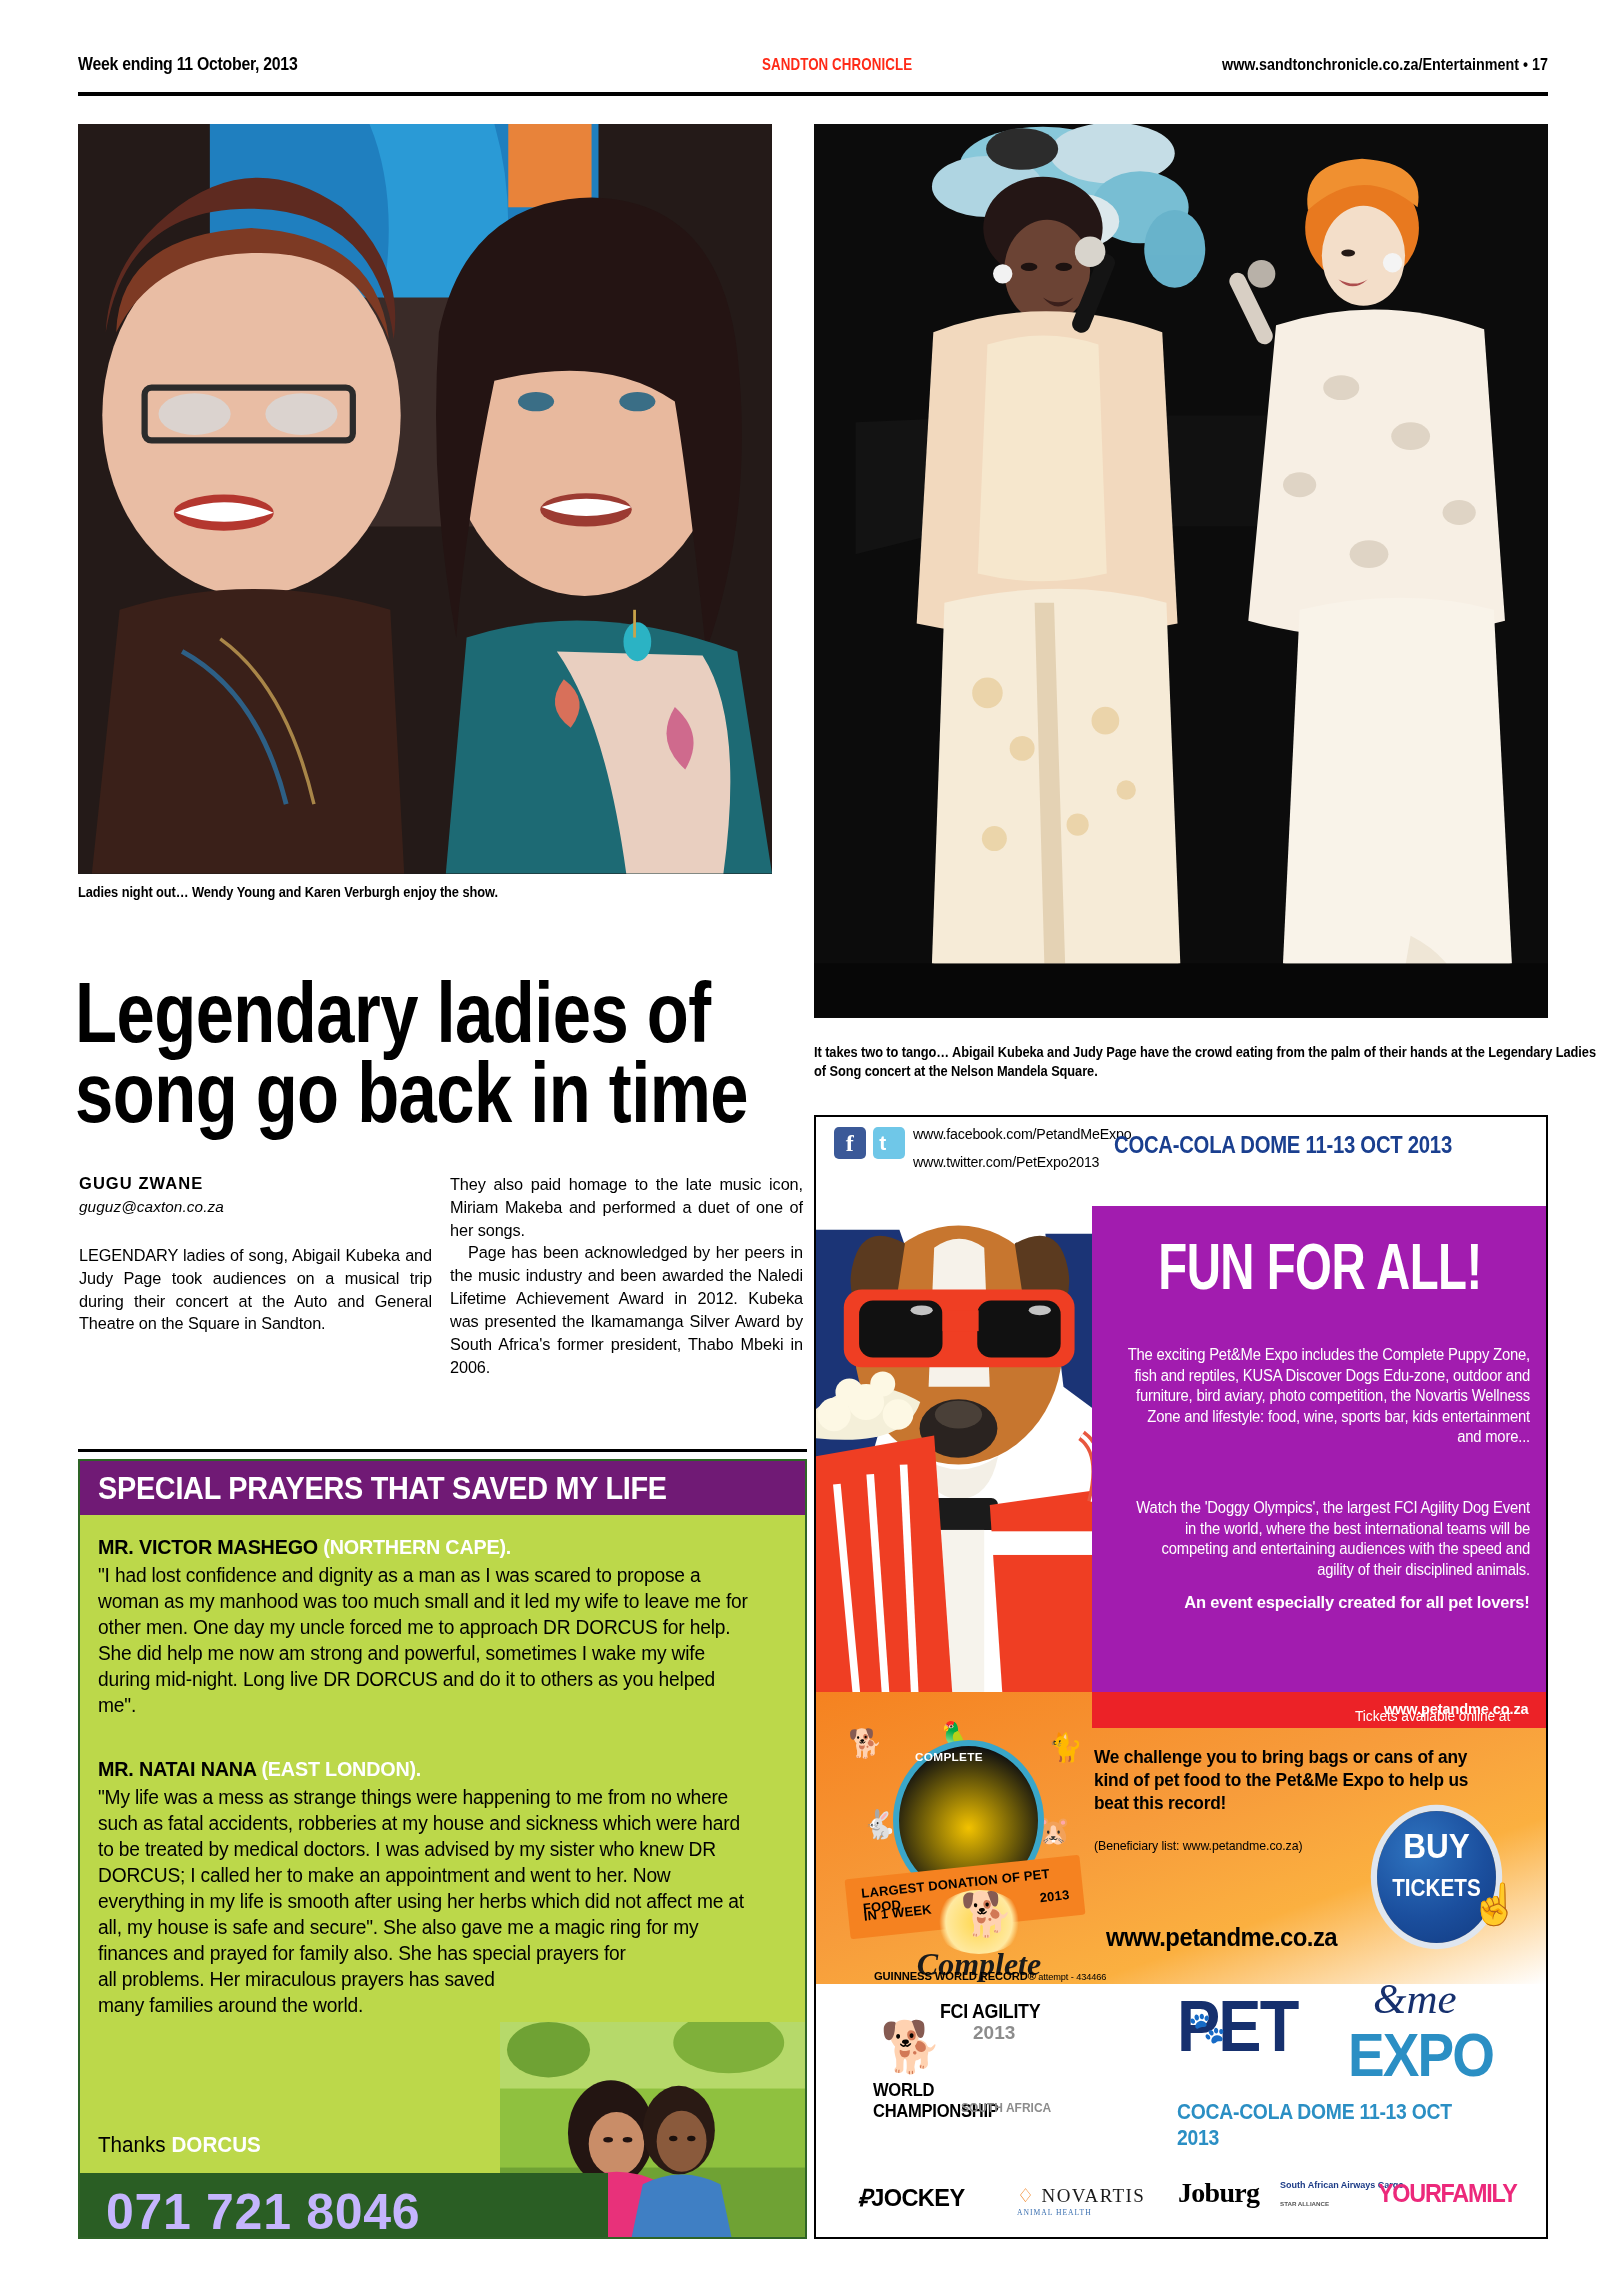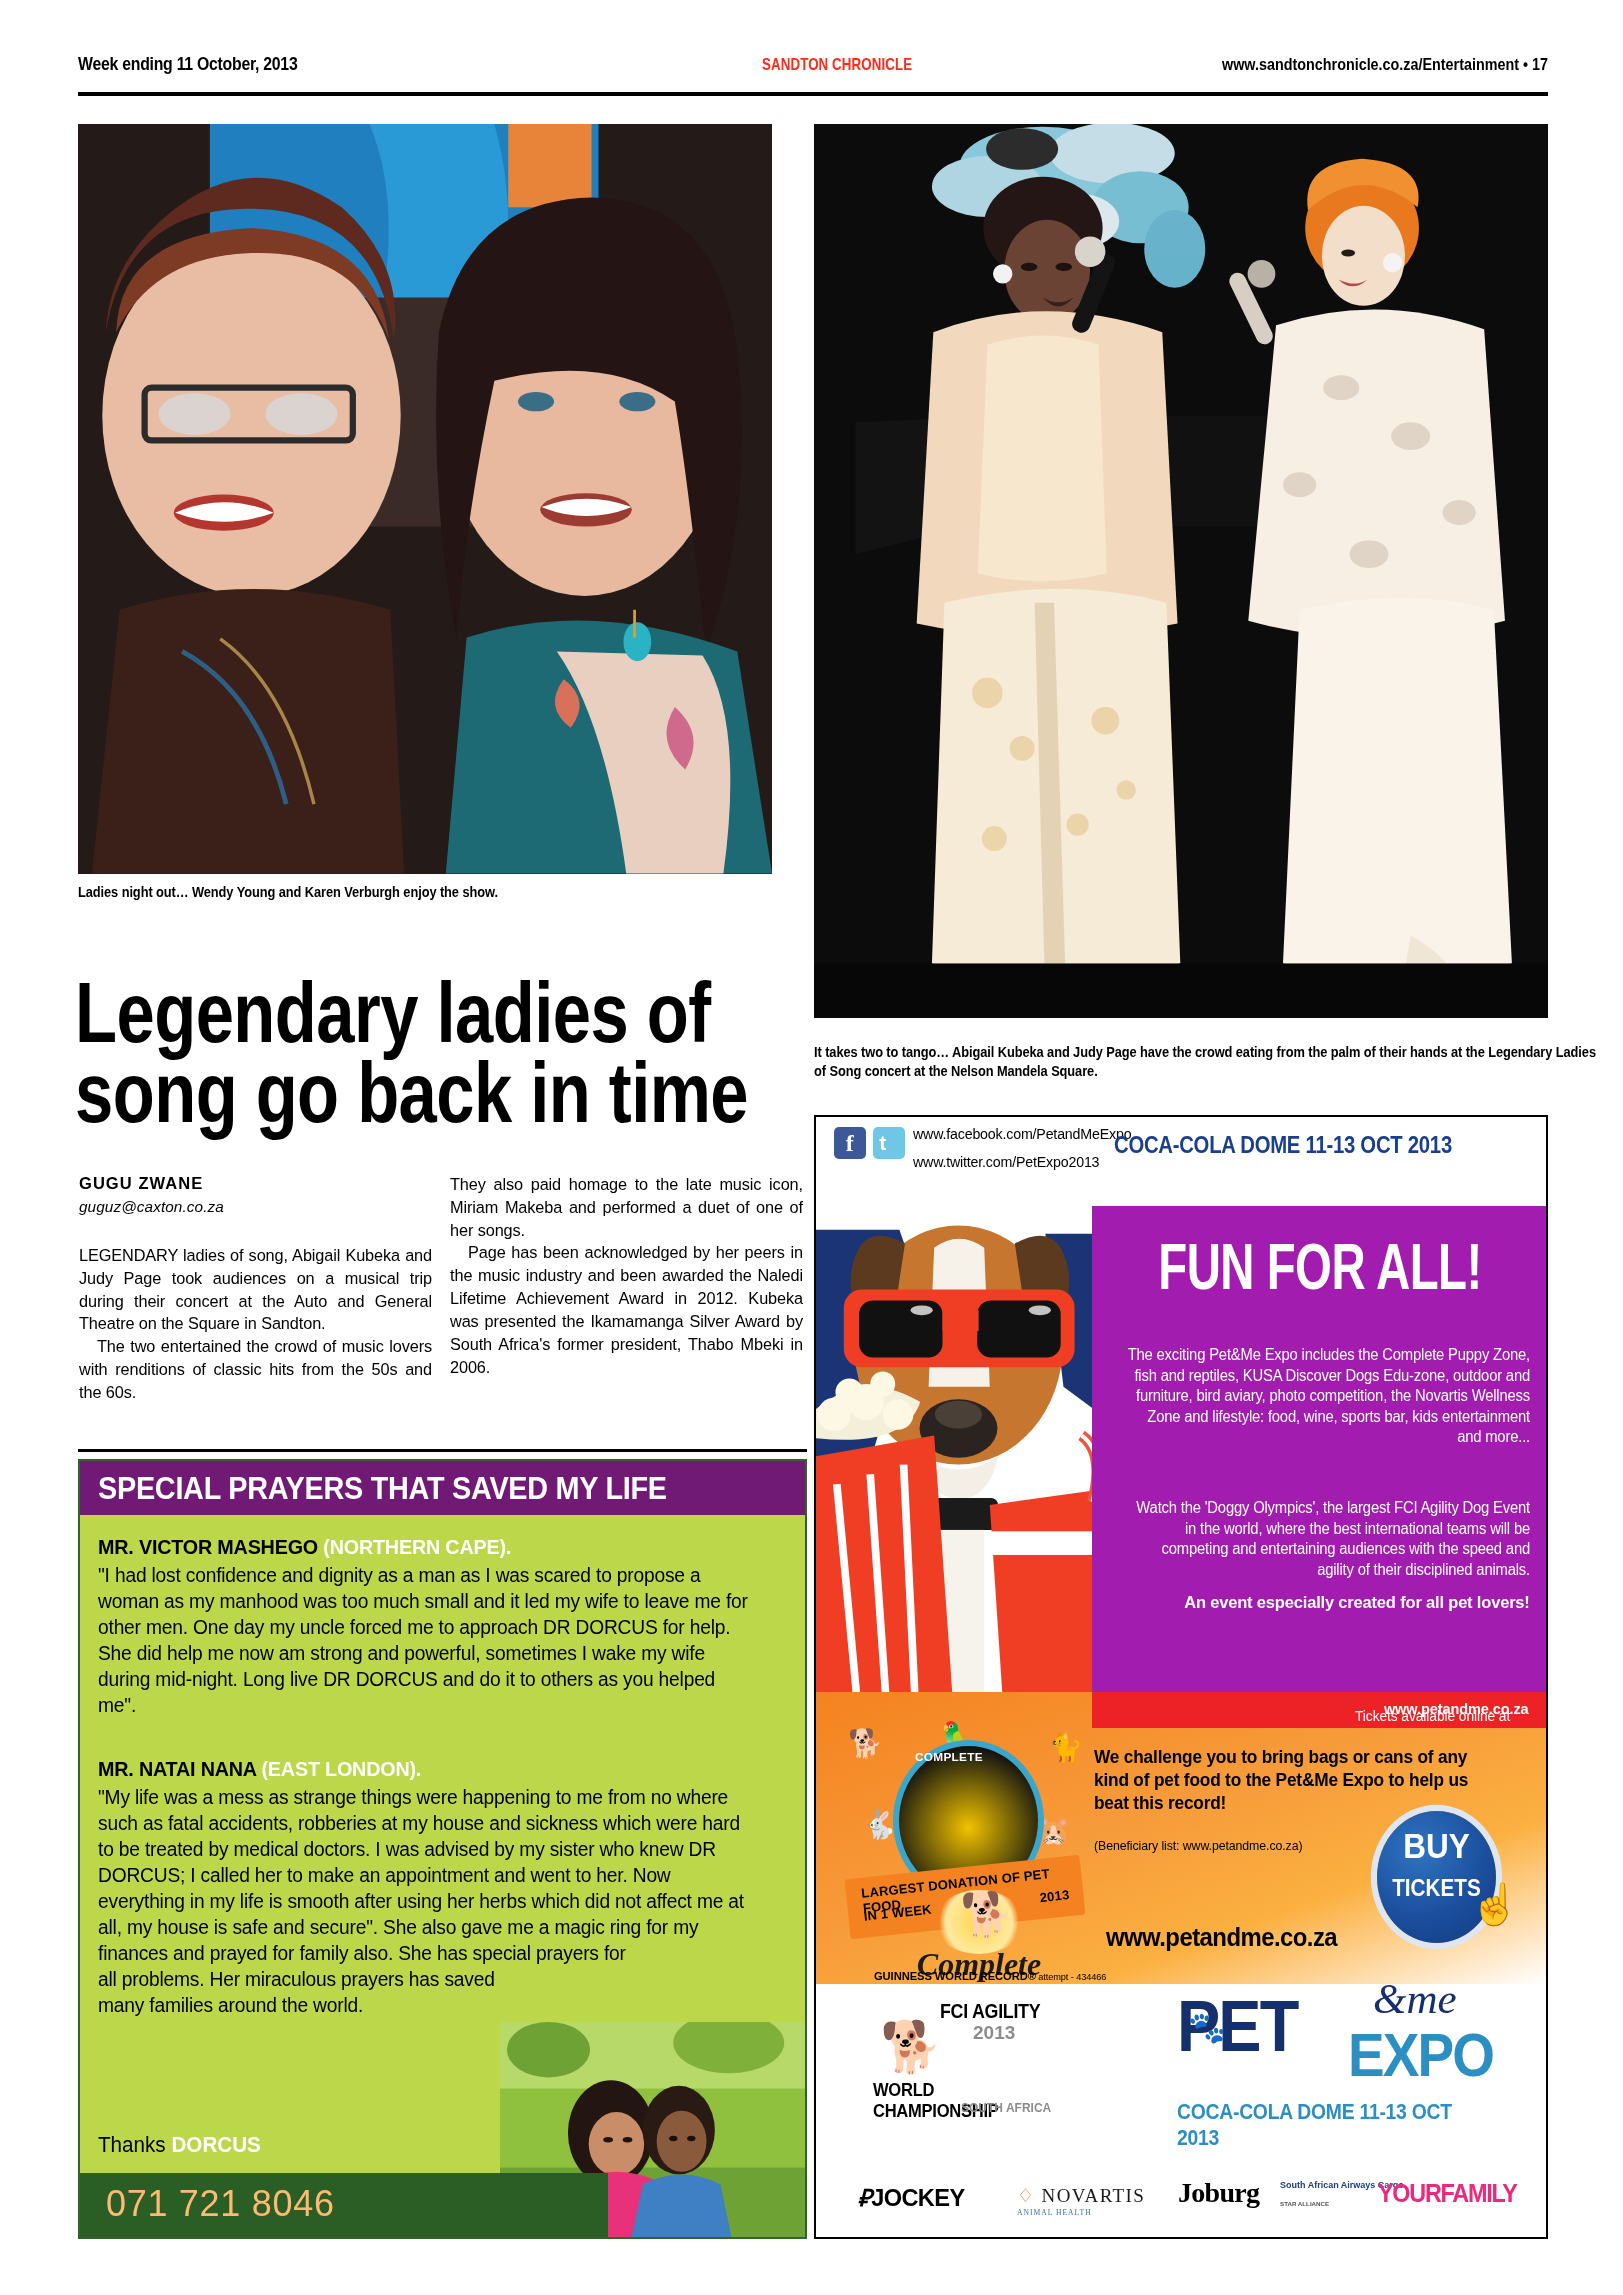--- a/index.html
+++ b/index.html
@@ -60,21 +60,21 @@
           font-family:"Liberation Sans Narrow","Liberation Sans",sans-serif;transform:scaleX(0.96);transform-origin:left top;}
   #t1-head{left:18px;top:74px;width:694px;}
   #t1-body{left:18px;top:101px;width:684px;}
   #t2-head{left:18px;top:296px;width:694px;}
   #t2-body{left:18px;top:323px;width:684px;}
   #t2-body .narrow{display:block;width:430px;}
   #thanks{position:absolute;left:18px;top:672px;font-size:21.5px;
           font-family:"Liberation Sans Narrow","Liberation Sans",sans-serif;transform:scaleX(0.96);transform-origin:left top;}
   #thanks b{color:#fff;font-weight:bold;}
   #dorcus-phonebar{position:absolute;left:0;bottom:0;width:528px;height:64px;background:#2a5e24;}
-  #dorcus-phonebar span{position:absolute;left:26px;top:9.7px;color:#fdba74;font-weight:normal;font-size:36px;letter-spacing:0.7px;}
+  #dorcus-phonebar span{position:absolute;left:26px;top:9.7px;color:#c4b5fd;font-weight:bold;font-size:50px;letter-spacing:0.7px;}
   #dorcus-photo{position:absolute;right:0;bottom:0;width:305px;height:215px;overflow:hidden;background:#8ab24a;}
 
   
   #petexpo{position:absolute;left:814px;top:1115px;width:734px;height:1124px;background:#fff;
            border:2.1px solid #000;box-sizing:border-box;overflow:hidden;}
   #pe-top{position:absolute;left:0;top:0;width:100%;height:89px;background:#fff;}
   .sm-icon{position:absolute;top:9.7px;width:32px;height:32px;border-radius:4.9px;}
   #fb-icon{left:18px;background:#3b5998;}
   #fb-icon i{position:absolute;left:11.8px;top:3.5px;color:#fff;font-style:normal;font-weight:bold;font-size:24px;font-family:"Liberation Serif",serif;}
   #tw-icon{left:57px;background:#6fc7e8;}
@@ -304,21 +304,20 @@
   <span class="hl-line">song go back in time</span>
 </h1>
 
 <div id="byline">
   <div class="byline-name">GUGU ZWANE</div>
   <div class="byline-mail">guguz@caxton.co.za</div>
 </div>
 
 <div class="col" id="col1">
   <p>LEGENDARY ladies of song, Abigail Kubeka and Judy Page took audiences on a musical trip during their concert at the Auto and General Theatre on the Square in Sandton.</p>
-  <p>The two entertained the crowd of music lovers with renditions of classic hits from the 50s and the 60s.</p>
 </div>
 <div class="col" id="col2">
   <p>They also paid homage to the late music icon, Miriam Makeba and performed a duet of one of her songs.</p>
   <p>Page has been acknowledged by her peers in the music industry and been awarded the Naledi Lifetime Achievement Award in 2012. Kubeka was presented the Ikamamanga Silver Award by South Africa's former president, Thabo Mbeki in 2006.</p>
 </div>
 <div id="article-rule"></div>
 
 <div id="dorcus">
   <div id="dorcus-head">
     <span>SPECIAL PRAYERS THAT SAVED MY LIFE</span>

